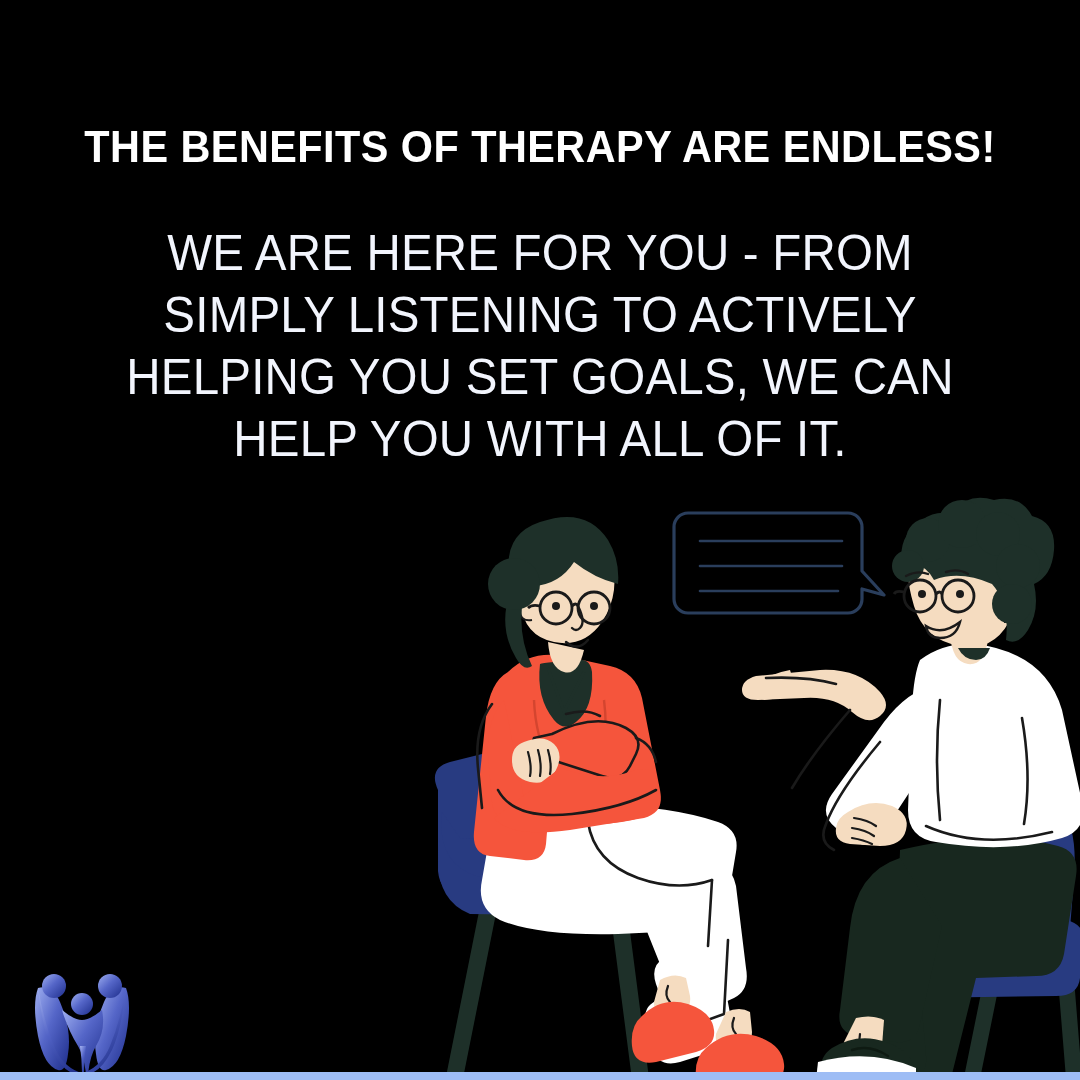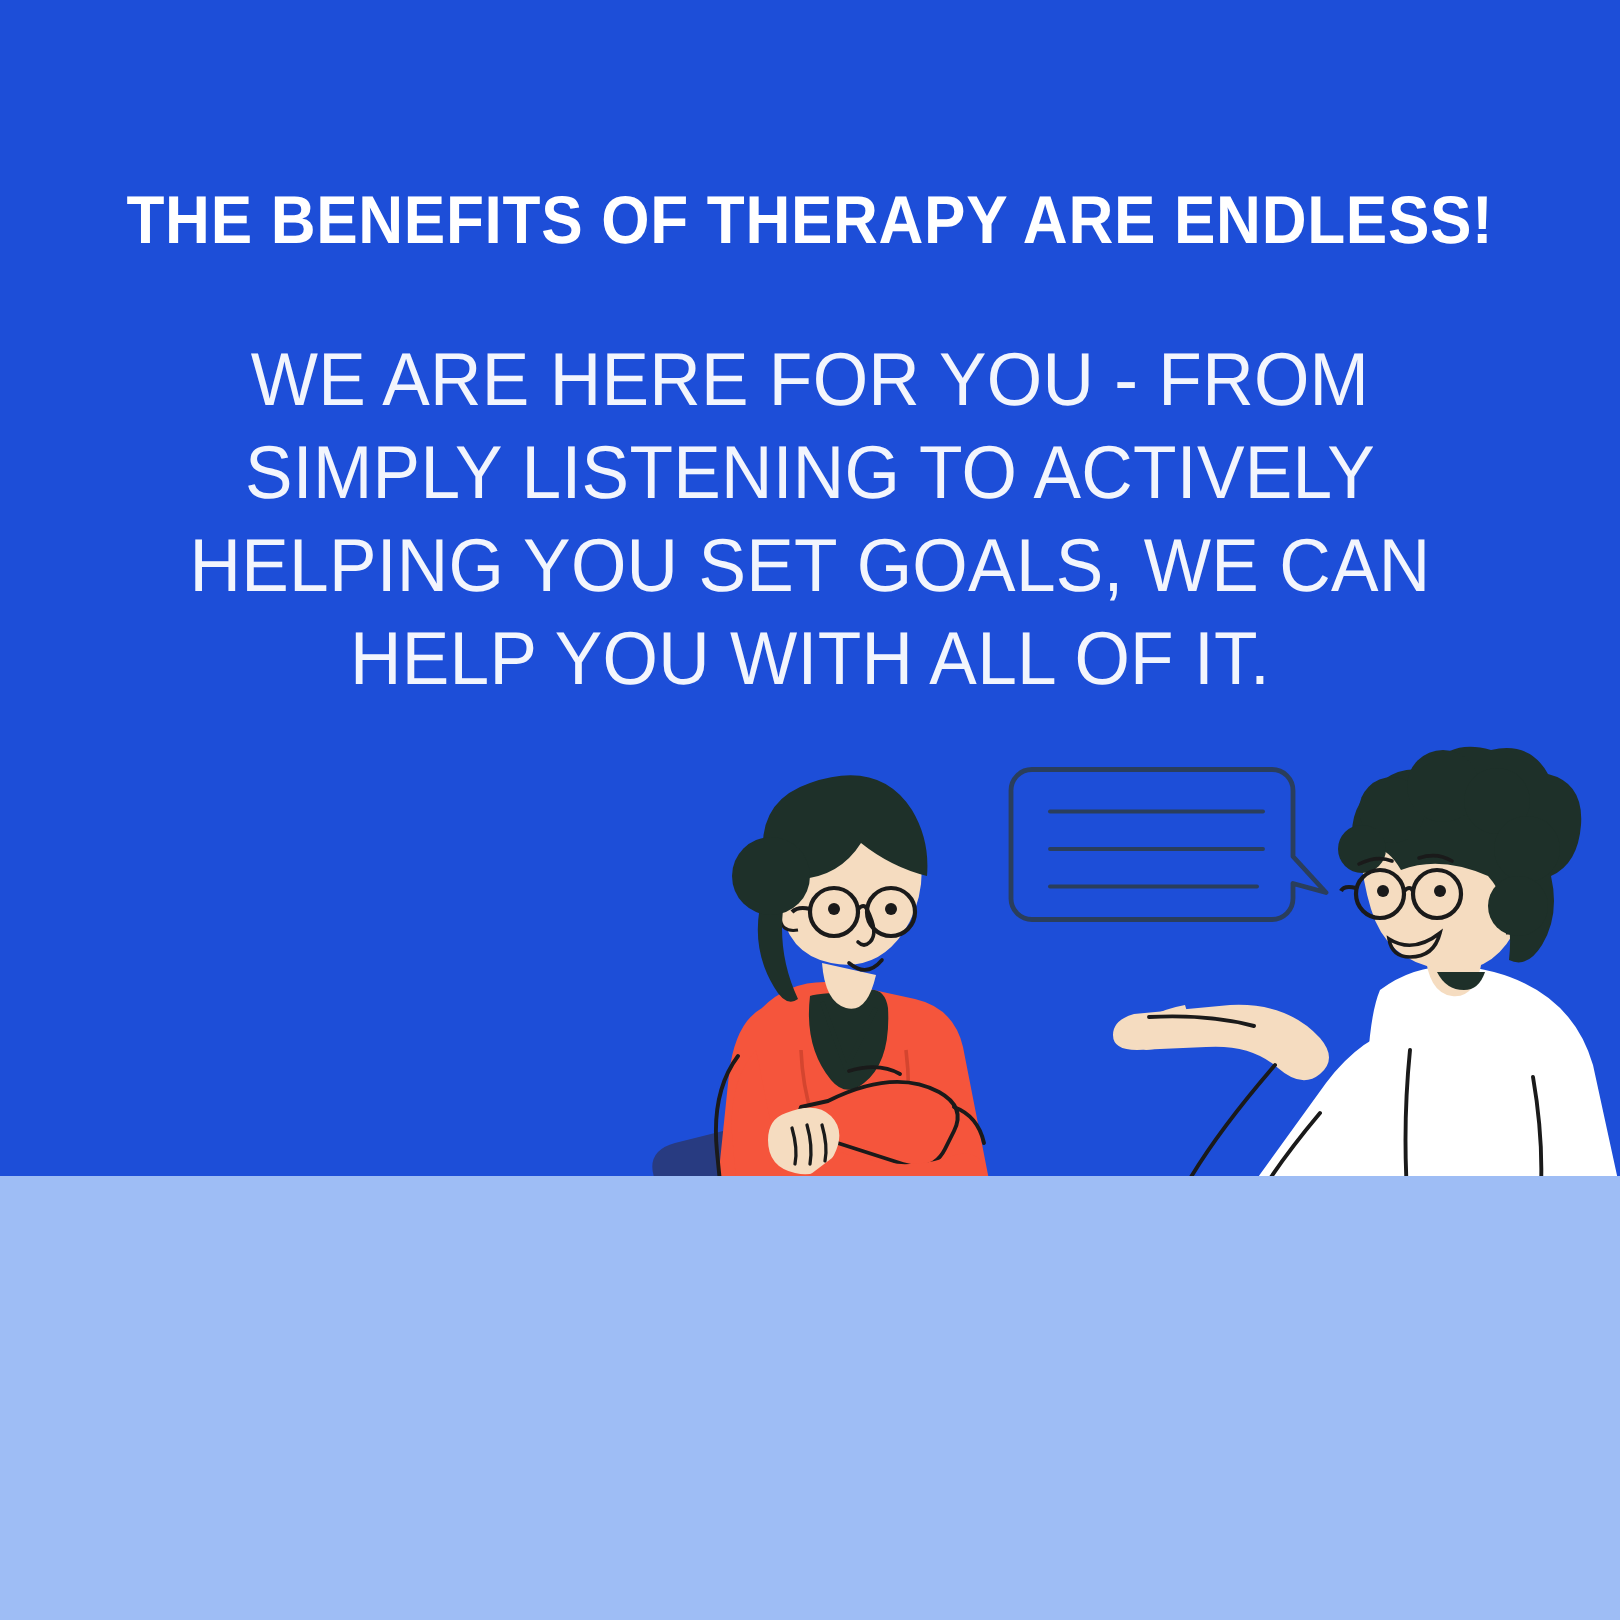--- a/index.html
+++ b/index.html
@@ -3,22 +3,22 @@
 <meta charset="utf-8">
 <style>
   html,body{margin:0;padding:0;}
   body{
     width:1080px;height:1080px;overflow:hidden;
     font-family:"Liberation Sans", sans-serif;
     background:#9EBDF5;
   }
   #canvas{
     position:relative;
-    width:1080px;height:784px;
-    background:#1d4ed8;
+    width:1080px;height:1072px;
+    background:#000000;
     overflow:hidden;
     text-decoration:underline;
   }
 
   
   .headline{
     position:absolute;
     left:0;top:124px;width:1080px;
     text-align:center;
     color:#FFFFFF;

